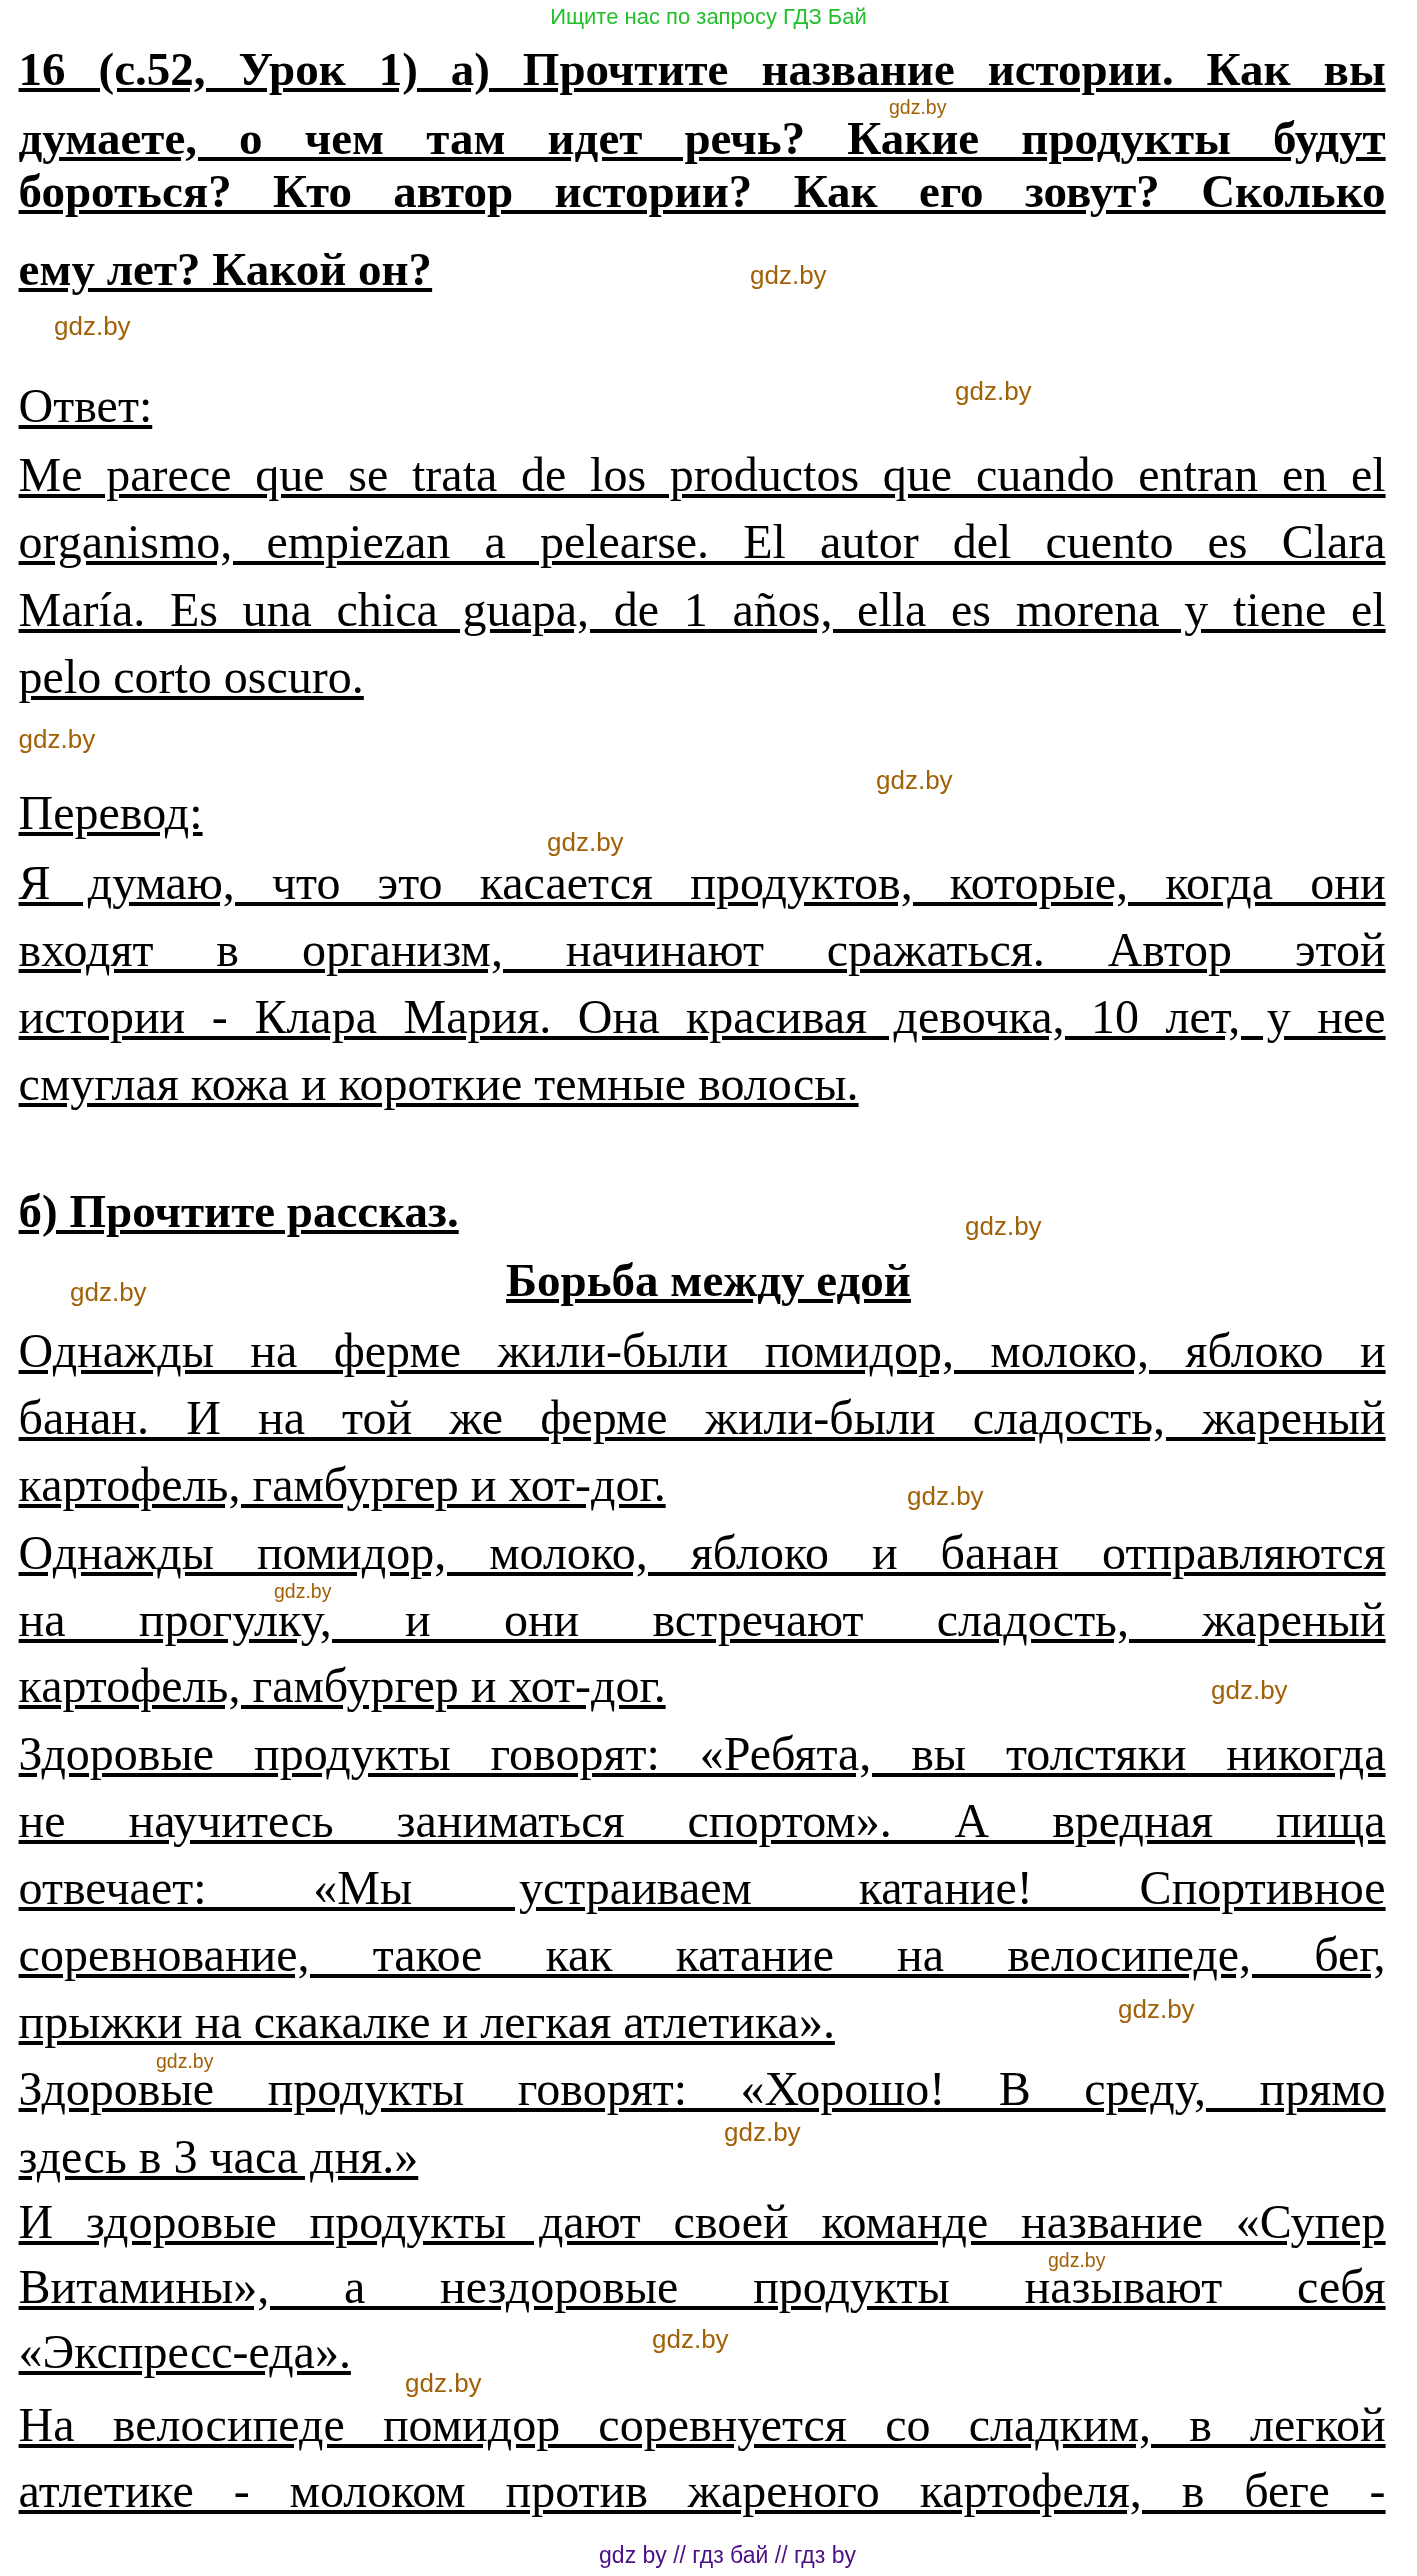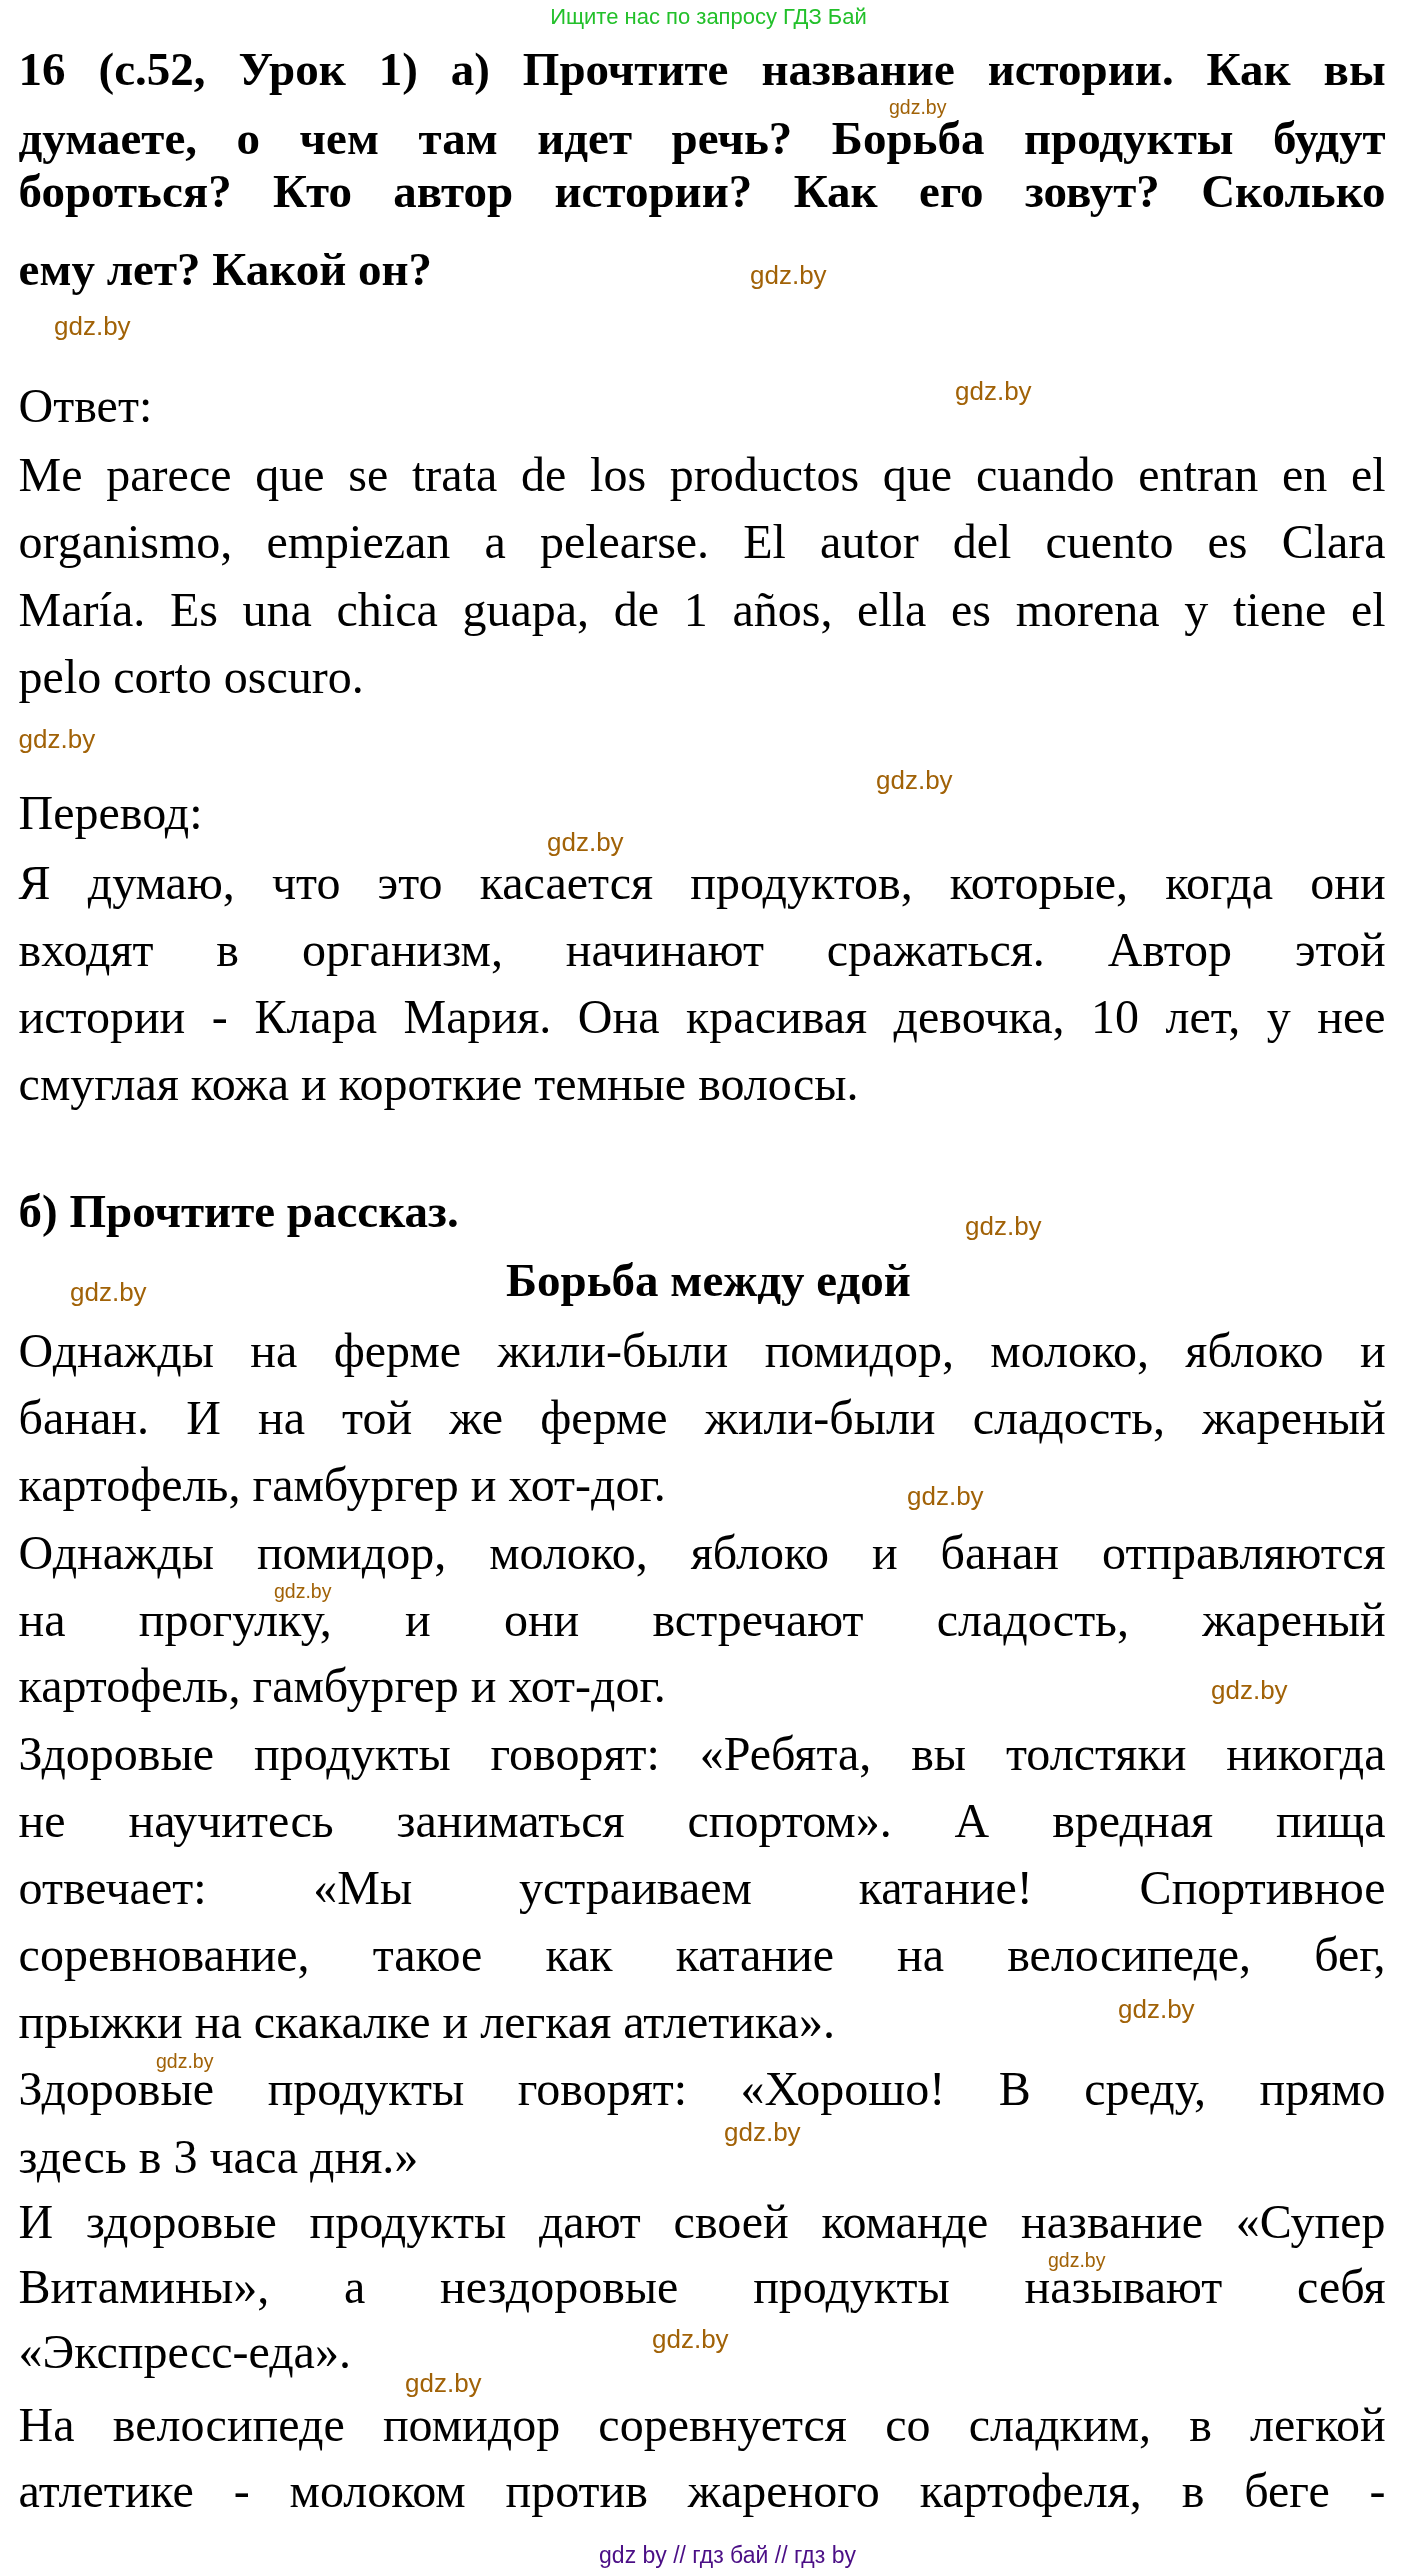--- a/index.html
+++ b/index.html
@@ -2,37 +2,37 @@
 <html style="font-size:15px"><head>
 <meta charset="utf-8">
 <style>
   html, body { margin: 0; padding: 0; background: #ffffff; }
   body { width: 1417px; height: 2576px; position: relative; overflow: hidden;
          font-family: "Liberation Serif", "DejaVu Serif", serif; color: #000; }
   .top-banner { position: absolute; top: 3.7px; left: 0; width: 1417px; text-align: center;
                 font-family: "Liberation Sans", "DejaVu Sans", sans-serif; font-size: 22px; color: #22c02a; }
   .footer { position: absolute; top: 2542px; left: 0; width: 1417px; text-align: center;
             font-family: "Liberation Sans", "DejaVu Sans", sans-serif; font-size: 23px; color: #4b0f86; margin-left: 19px; }
-  .line { position: absolute; left: 18.6px; width: 1367px; white-space: nowrap; line-height: 1; }
+  .line { position: absolute; left: 18.6px; width: 1367px; white-space: nowrap; line-height: 1; text-decoration: underline; }
   .line.j { text-align: justify; text-align-last: justify; white-space: normal; }
   .bold { font-weight: bold; }
   .h { font-size: 47px; }
   .t { font-size: 48px; }
   .center { text-align: center; left: 0; width: 1417px; }
   .wm { position: absolute; font-family: "Liberation Sans", "DejaVu Sans", sans-serif; color: #a16207; white-space: nowrap; }
   .wm.s { font-size: 19.5px; }
   .wm.m { font-size: 26px; }
 </style>
 </head>
 <body>
 
 <div class="top-banner">Ищите нас по запросу ГДЗ Бай</div>
 
 <div class="line j bold h" style="top:46px">16 (с.52, Урок 1) а) Прочтите название истории. Как вы</div>
-<div class="line j bold h" style="top:115px">думаете, о чем там идет речь? Борьба продукты будут</div>
+<div class="line j bold h" style="top:115px">думаете, о чем там идет речь? Какие продукты будут</div>
 <div class="line j bold h" style="top:168px">бороться? Кто автор истории? Как его зовут? Сколько</div>
 <div class="line bold h" style="top:246px">ему лет? Какой он?</div>
 
 <div class="line t" style="top:382px">Ответ:</div>
 <div class="line j t" style="top:451px">Me parece que se trata de los productos que cuando entran en el</div>
 <div class="line j t" style="top:518px">organismo, empiezan a pelearse. El autor del cuento es Clara</div>
 <div class="line j t" style="top:586px">María. Es una chica guapa, de 1 años, ella es morena y tiene el</div>
 <div class="line t" style="top:653px">pelo corto oscuro.</div>
 
 <div class="line t" style="top:789px">Перевод:</div>

